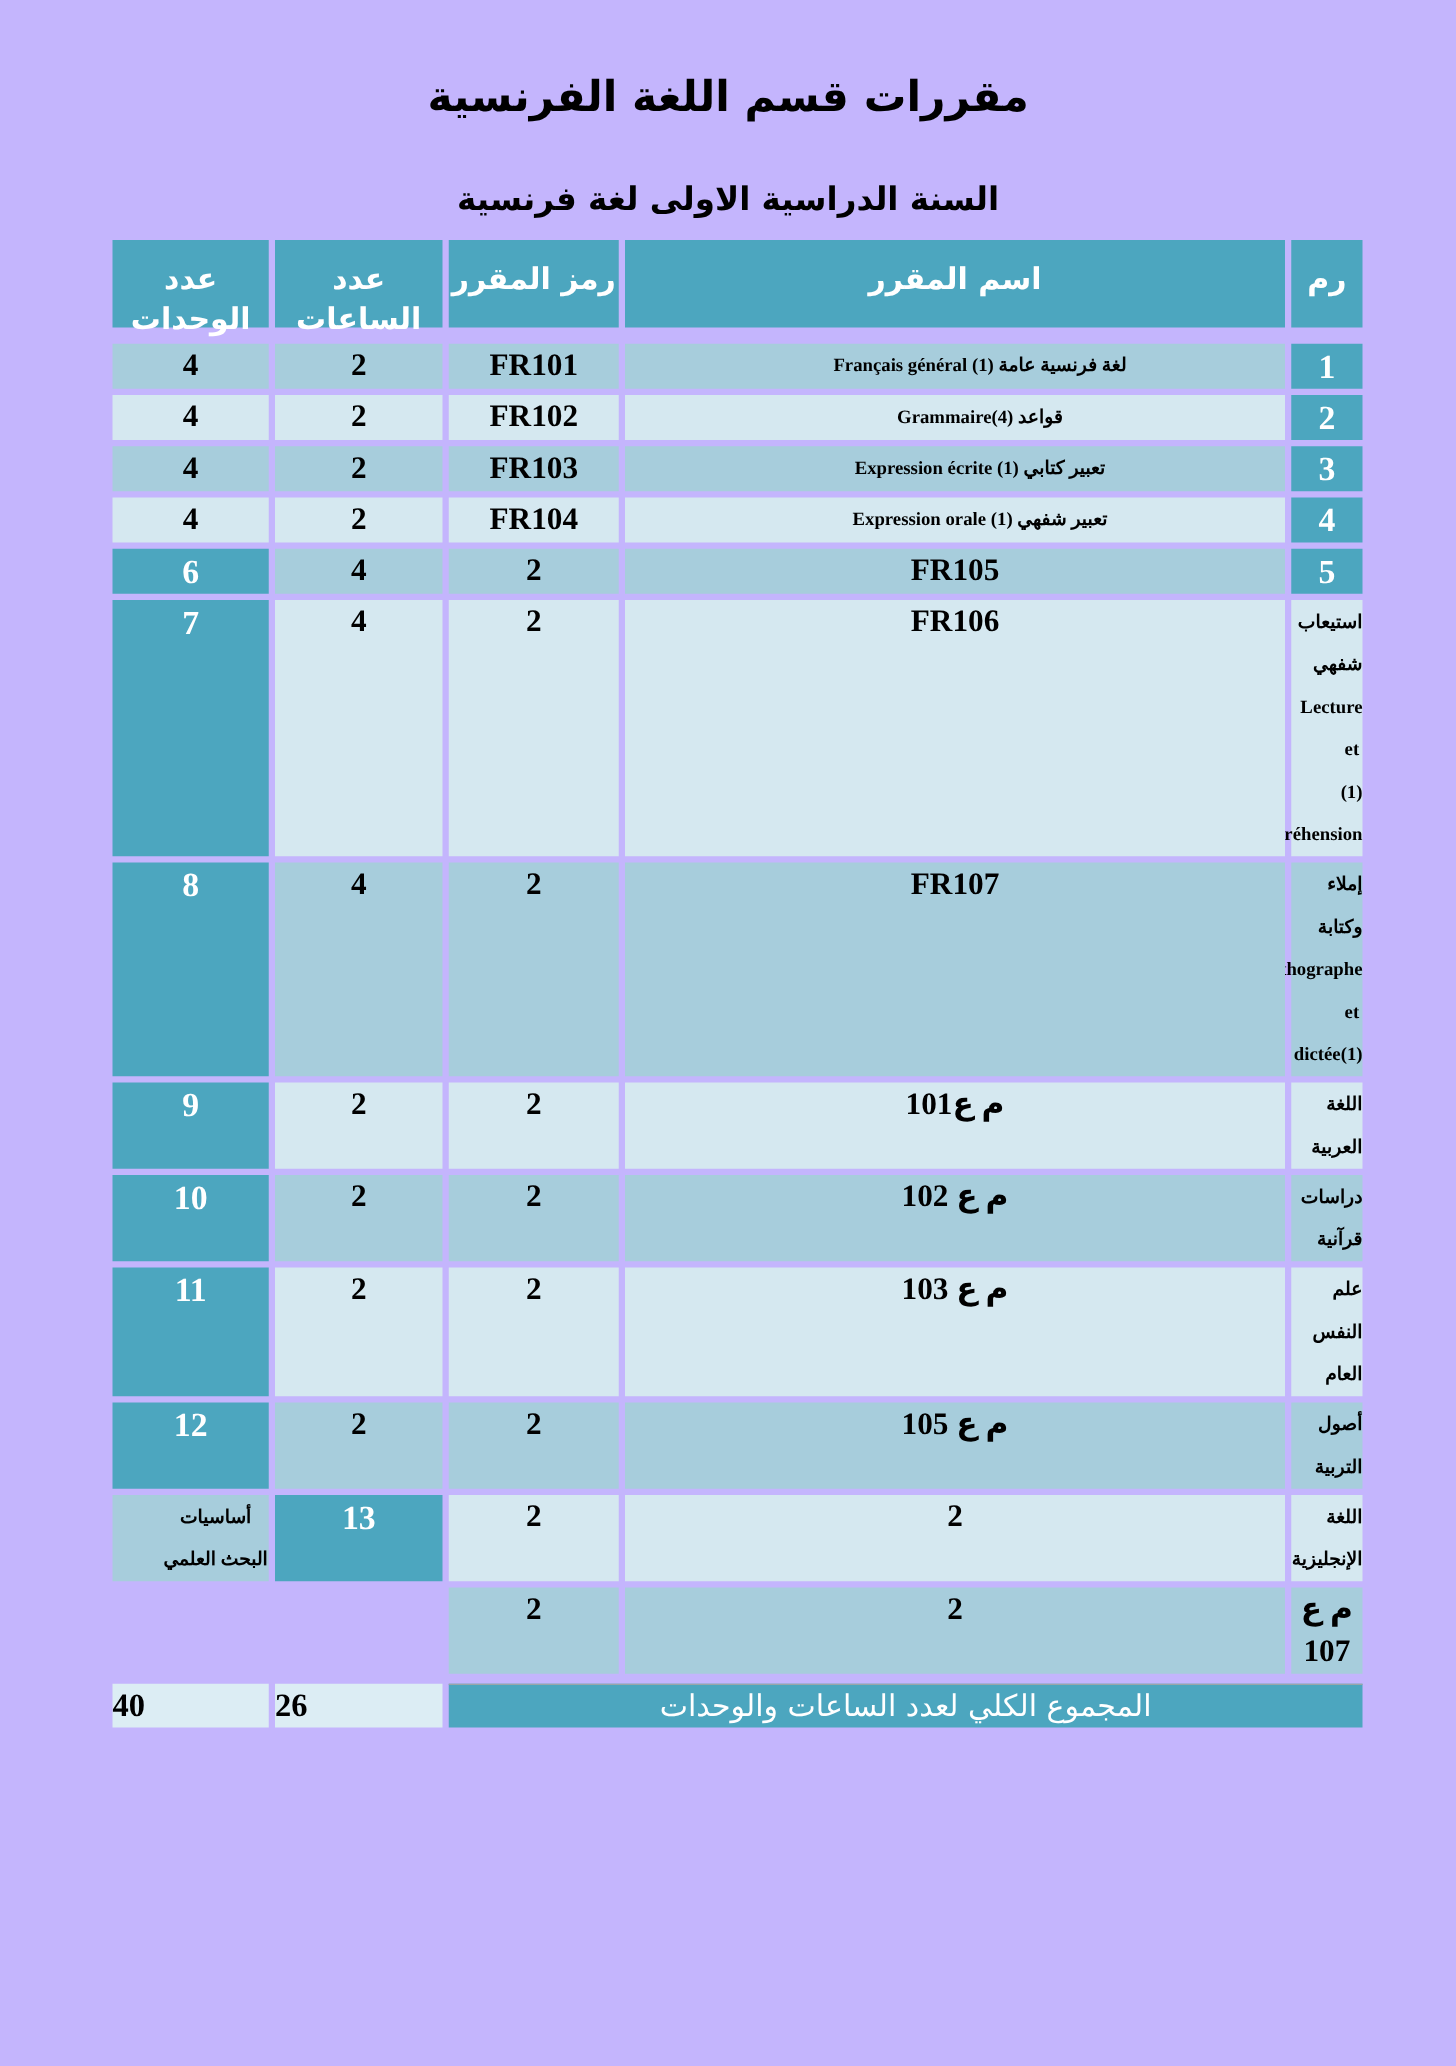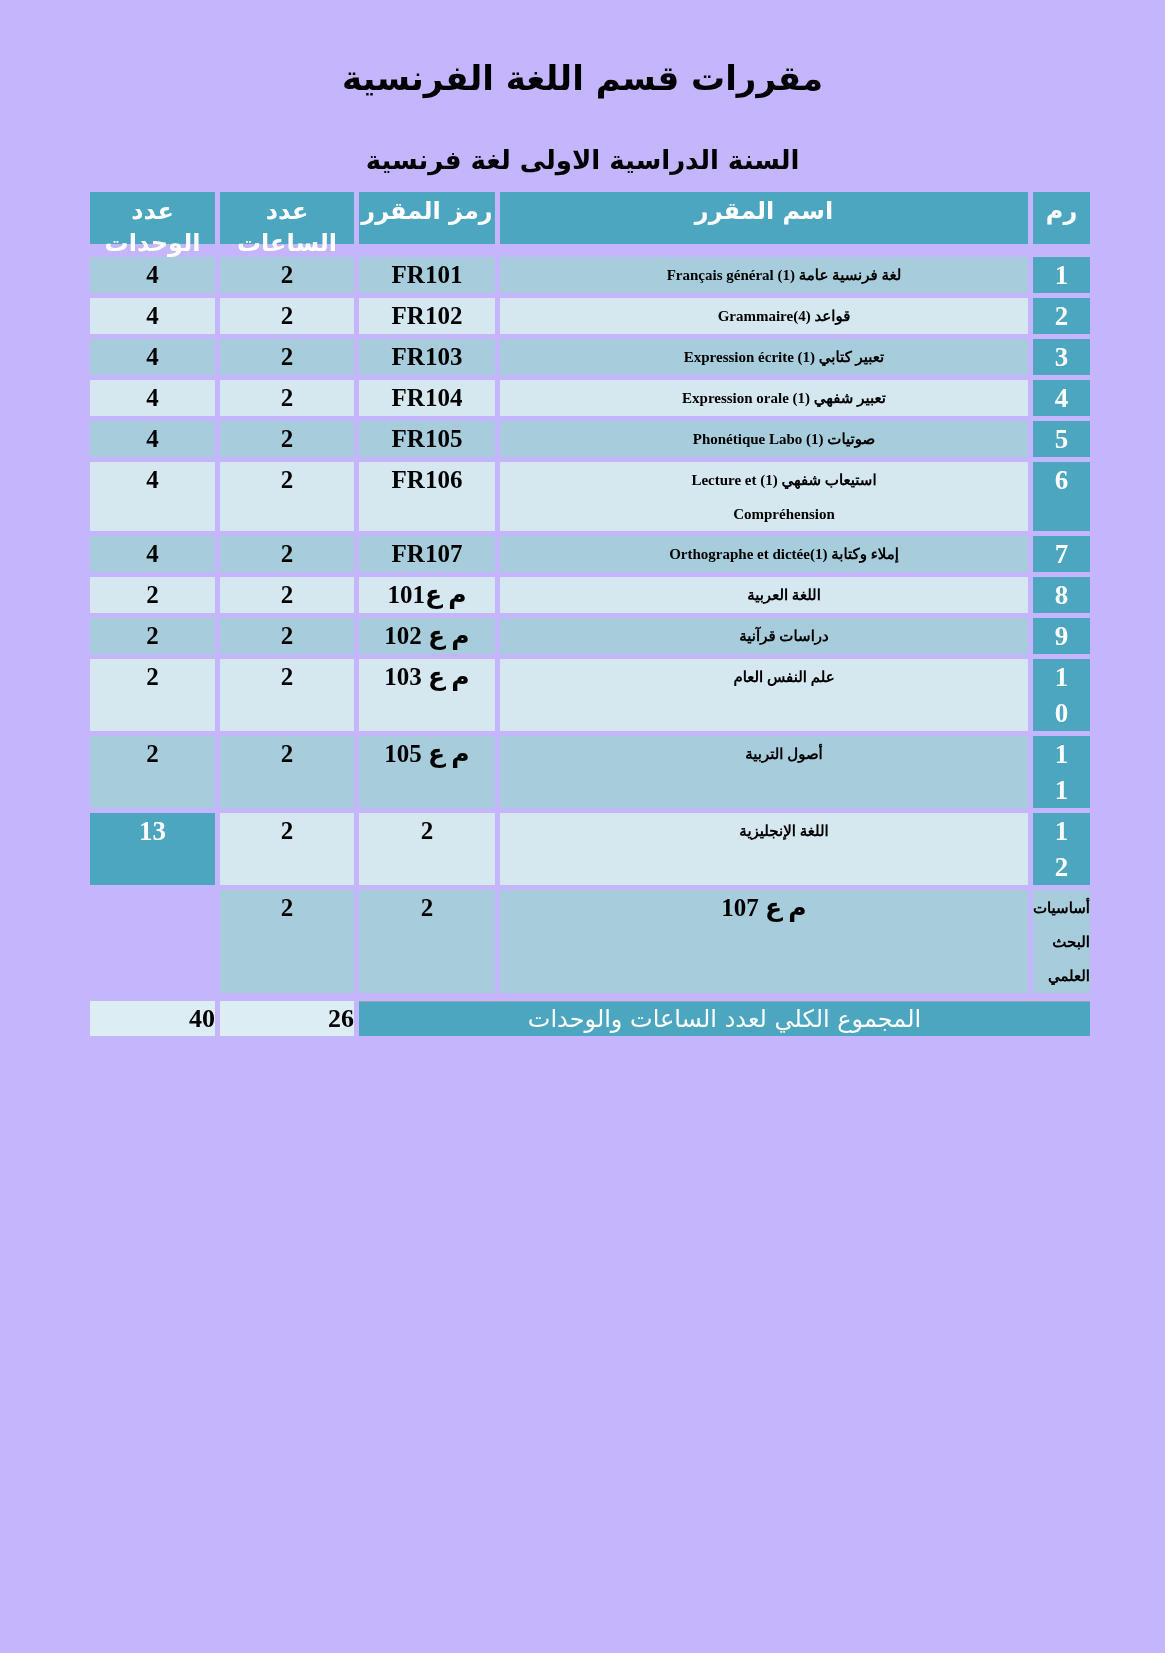--- a/index.html
+++ b/index.html
@@ -41,26 +41,26 @@
     grid-template-columns: 57px 528px 136px 134px 125px;
     gap: 5px;
     width: 1005px;
     margin: 13px 0 0 85px;
     direction: rtl;
   }
   .grid > div { box-sizing: border-box; }
   .th {
     background: var(--teal, #4CA6BF);
     color: #ffffff;
-    height: 52px;
+    height: 70px;
     font-size: 24px;
     font-weight: bold;
     text-align: center;
     line-height: 32px;
-    padding-top: 3px;
+    padding-top: 15px;
   }
   .gap-row {
     grid-column: 1 / -1;
     height: 3px;
     background: transparent;
   }
   .td {
     font-weight: bold;
     text-align: center;
     color: #000;
@@ -106,21 +106,21 @@
     height: 35px;
     margin-top: 3px;
     border-top: 1px solid #9aa5a8;
   }
   .total-val {
     background: var(--total-light, #DCEDF4);
     color: #000;
     font-family: "Liberation Serif", "DejaVu Serif", serif;
     font-size: 26px;
     font-weight: bold;
-    text-align: right;
+    text-align: left;
     line-height: 35px;
     height: 35px;
     margin-top: 3px;
   }
 </style>
 </head>
 <body>
 
 <div class="page">
 
@@ -151,21 +151,20 @@
       <div class="td name medium">تعبير كتابي Expression  écrite (1)</div>
       <div class="td code medium">FR103</div>
       <div class="td numeric medium">2</div>
       <div class="td numeric medium">4</div>
       <div class="tdnum">4</div>
       <div class="td name light">تعبير شفهي Expression  orale (1)</div>
       <div class="td code light">FR104</div>
       <div class="td numeric light">2</div>
       <div class="td numeric light">4</div>
       <div class="tdnum">5</div>
-      <div class="td name medium">صوتيات Phonétique   Labo (1)</div>
       <div class="td code medium">FR105</div>
       <div class="td numeric medium">2</div>
       <div class="td numeric medium">4</div>
       <div class="tdnum">6</div>
       <div class="td name light">استيعاب شفهي Lecture et  (1)
 Compréhension</div>
       <div class="td code light">FR106</div>
       <div class="td numeric light">2</div>
       <div class="td numeric light">4</div>
       <div class="tdnum">7</div>

